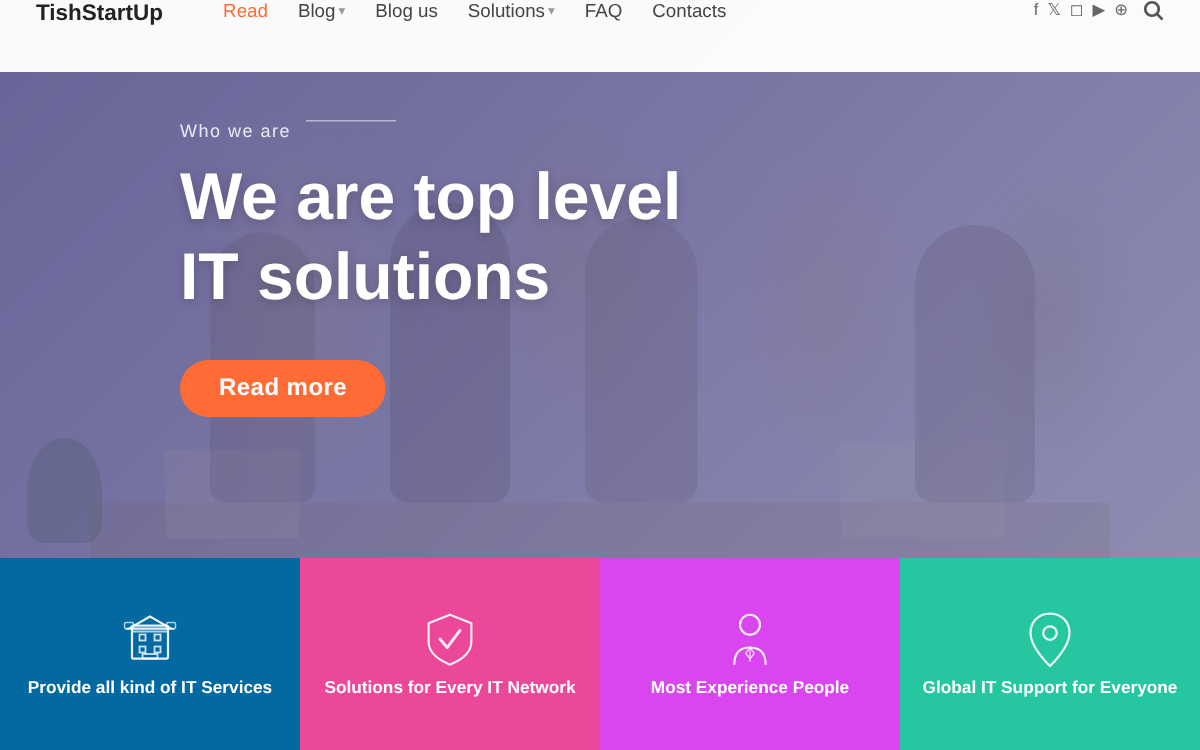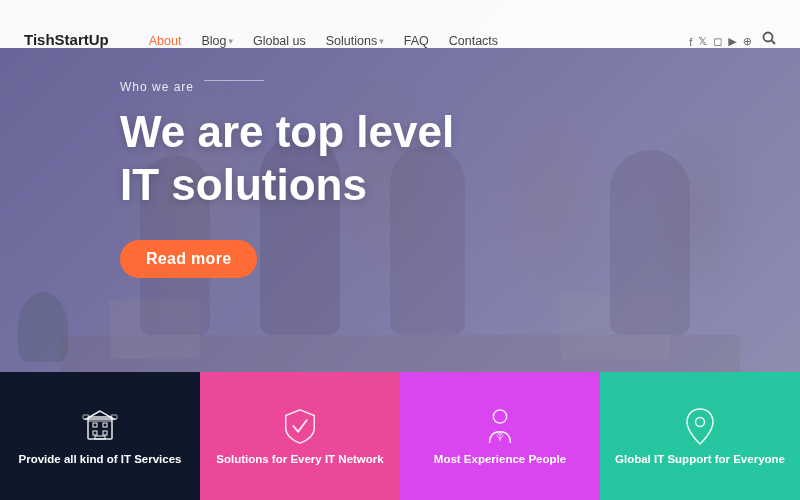--- a/index.html
+++ b/index.html
@@ -4,21 +4,21 @@
   <style>
     * { margin: 0; padding: 0; box-sizing: border-box; }
     body { font-family: 'Segoe UI', Arial, sans-serif; width: 800px; height: 500px; overflow: hidden; position: relative; }
 
     
     .navbar {
       position: absolute;
       top: 0; left: 0; right: 0;
       height: 48px;
       display: flex;
-      align-items: flex-end;
+      align-items: flex-start;
       padding: 0 24px;
       z-index: 10;
       background: rgba(255,255,255,0.97);
     }
     .navbar-logo {
       font-weight: 700;
       font-size: 15px;
       color: #222;
       margin-right: 40px;
       white-space: nowrap;
@@ -209,28 +209,28 @@
       <span>IT solutions</span><br>
     </div>
     <button class="hero-btn">Read more</button>
   </div>
 </div>
 
 <nav class="navbar">
   <span class="navbar-logo">TishStartUp</span>
   <div class="navbar-nav">
     <span class="nav-item active">
-      <span>About</span>
+      <span>Read</span>
     </span>
     <span class="nav-item">
       <span>Blog</span>
       <span class="chevron">▾</span>
     </span>
     <span class="nav-item">
-      <span>Global us</span>
+      <span>Blog us</span>
     </span>
     <span class="nav-item">
       <span>Solutions</span>
       <span class="chevron">▾</span>
     </span>
     <span class="nav-item">
       <span>FAQ</span>
     </span>
     <span class="nav-item">
       <span>Contacts</span>
@@ -246,21 +246,21 @@
   <span class="navbar-search">
     <svg width="14" height="14" viewBox="0 0 14 14" fill="none" stroke="#555" stroke-width="1.8">
       <circle cx="6" cy="6" r="4.5"></circle>
       <line x1="9.5" y1="9.5" x2="13" y2="13"></line>
     </svg>
   </span>
 </nav>
 
 <div class="cards-row">
 
-  <div class="card" style="background:#0f172a;">
+  <div class="card" style="background:#0369a1;">
     <div class="card-icon">
       <svg width="38" height="38" viewBox="0 0 38 38">
 
         <rect x="7" y="10" width="24" height="22" rx="1" stroke="rgba(255,255,255,0.9)" stroke-width="1.5" fill="none"></rect>
         <rect x="12" y="16" width="4" height="4" stroke="rgba(255,255,255,0.8)" stroke-width="1.2" fill="none"></rect>
         <rect x="22" y="16" width="4" height="4" stroke="rgba(255,255,255,0.8)" stroke-width="1.2" fill="none"></rect>
         <rect x="12" y="24" width="4" height="4" stroke="rgba(255,255,255,0.8)" stroke-width="1.2" fill="none"></rect>
         <rect x="22" y="24" width="4" height="4" stroke="rgba(255,255,255,0.8)" stroke-width="1.2" fill="none"></rect>
         <line x1="7" y1="14" x2="31" y2="14" stroke="rgba(255,255,255,0.7)" stroke-width="1.2"></line>
         <rect x="14" y="29" width="10" height="3" stroke="rgba(255,255,255,0.8)" stroke-width="1.2" fill="none"></rect>

